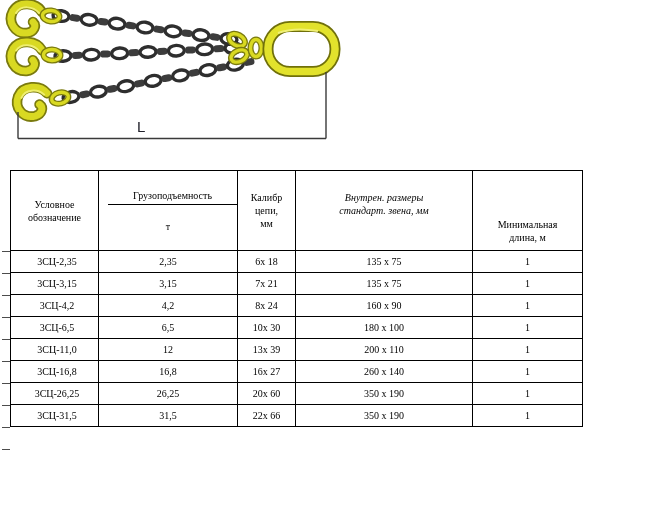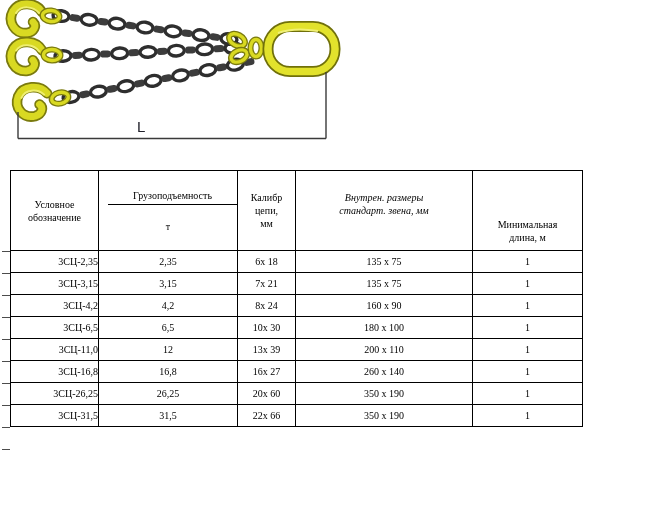--- a/index.html
+++ b/index.html
@@ -26,21 +26,21 @@
     font-size:10px;
     text-align:center;
     vertical-align:middle;
     padding:0;
     white-space:pre-line;
     line-height:1.3;
     overflow:hidden;
   }
   .spec thead tr{height:80px;}
   .spec tbody tr{height:22px;}
-  .spec tbody td.c0{text-align:right;padding-left:5px;}
+  .spec tbody td.c0{text-align:center;padding-left:5px;}
 
   
   th.hd-cap{vertical-align:bottom;padding-bottom:4px;}
   .cap-top{
     display:block;
     border-bottom:1px solid #000;
     margin-left:9px;
     padding-bottom:2px;
   }
   .cap-unit{display:block;padding-top:2px;}

